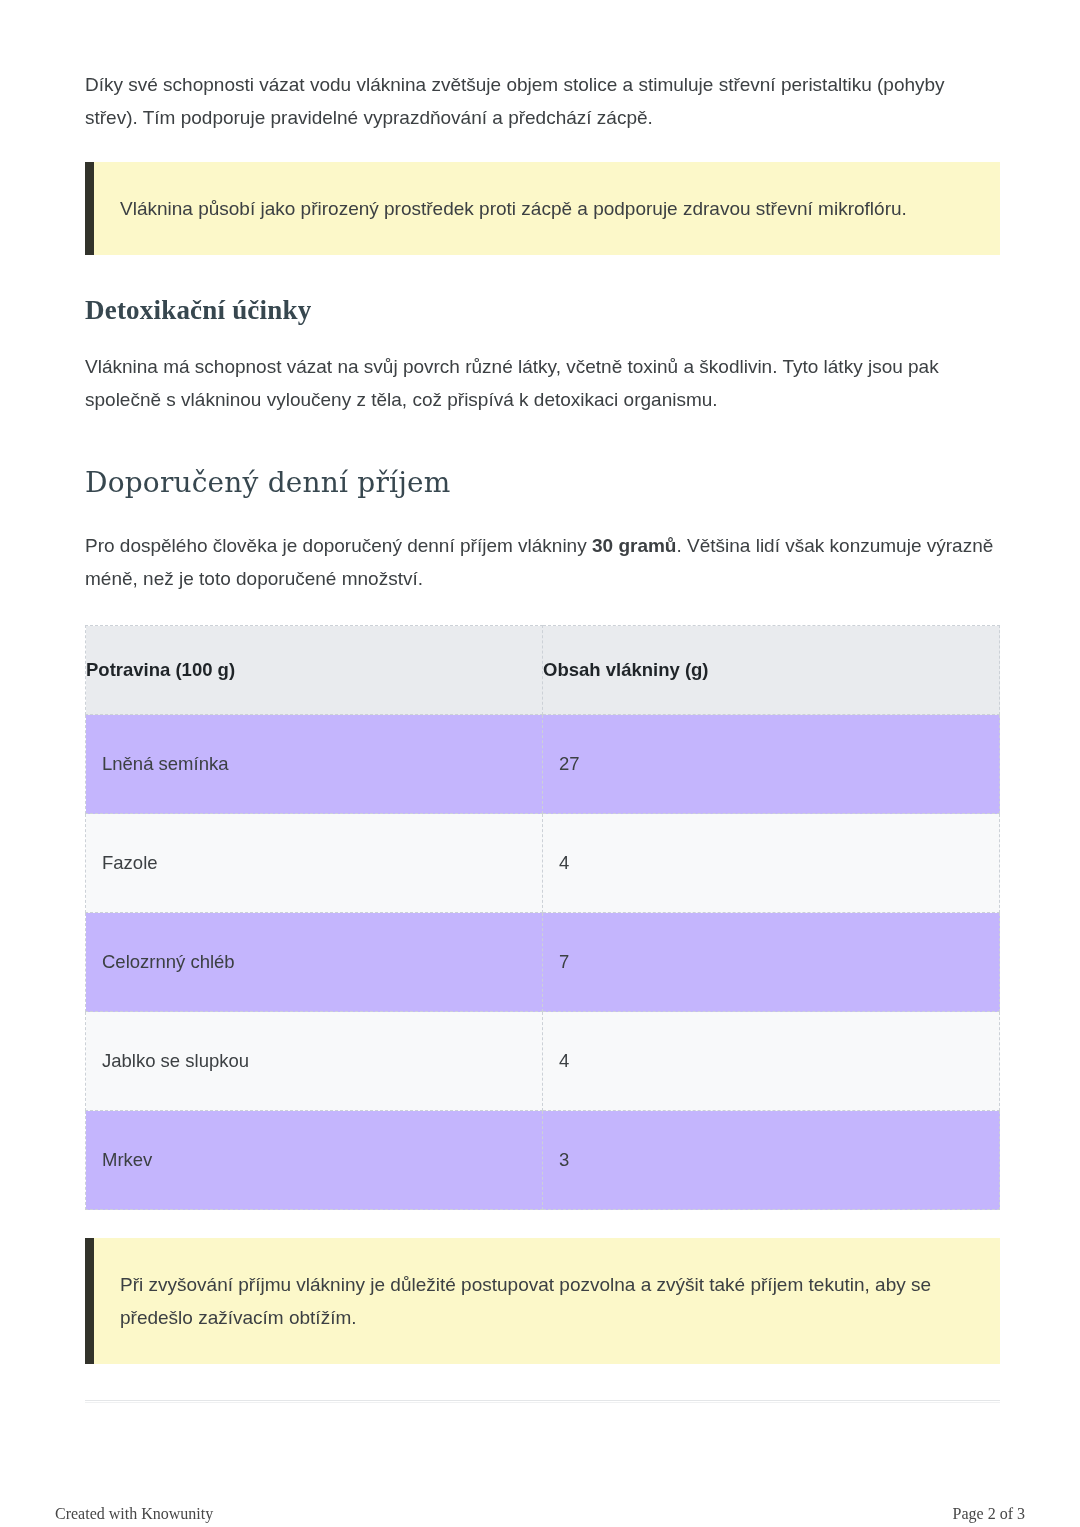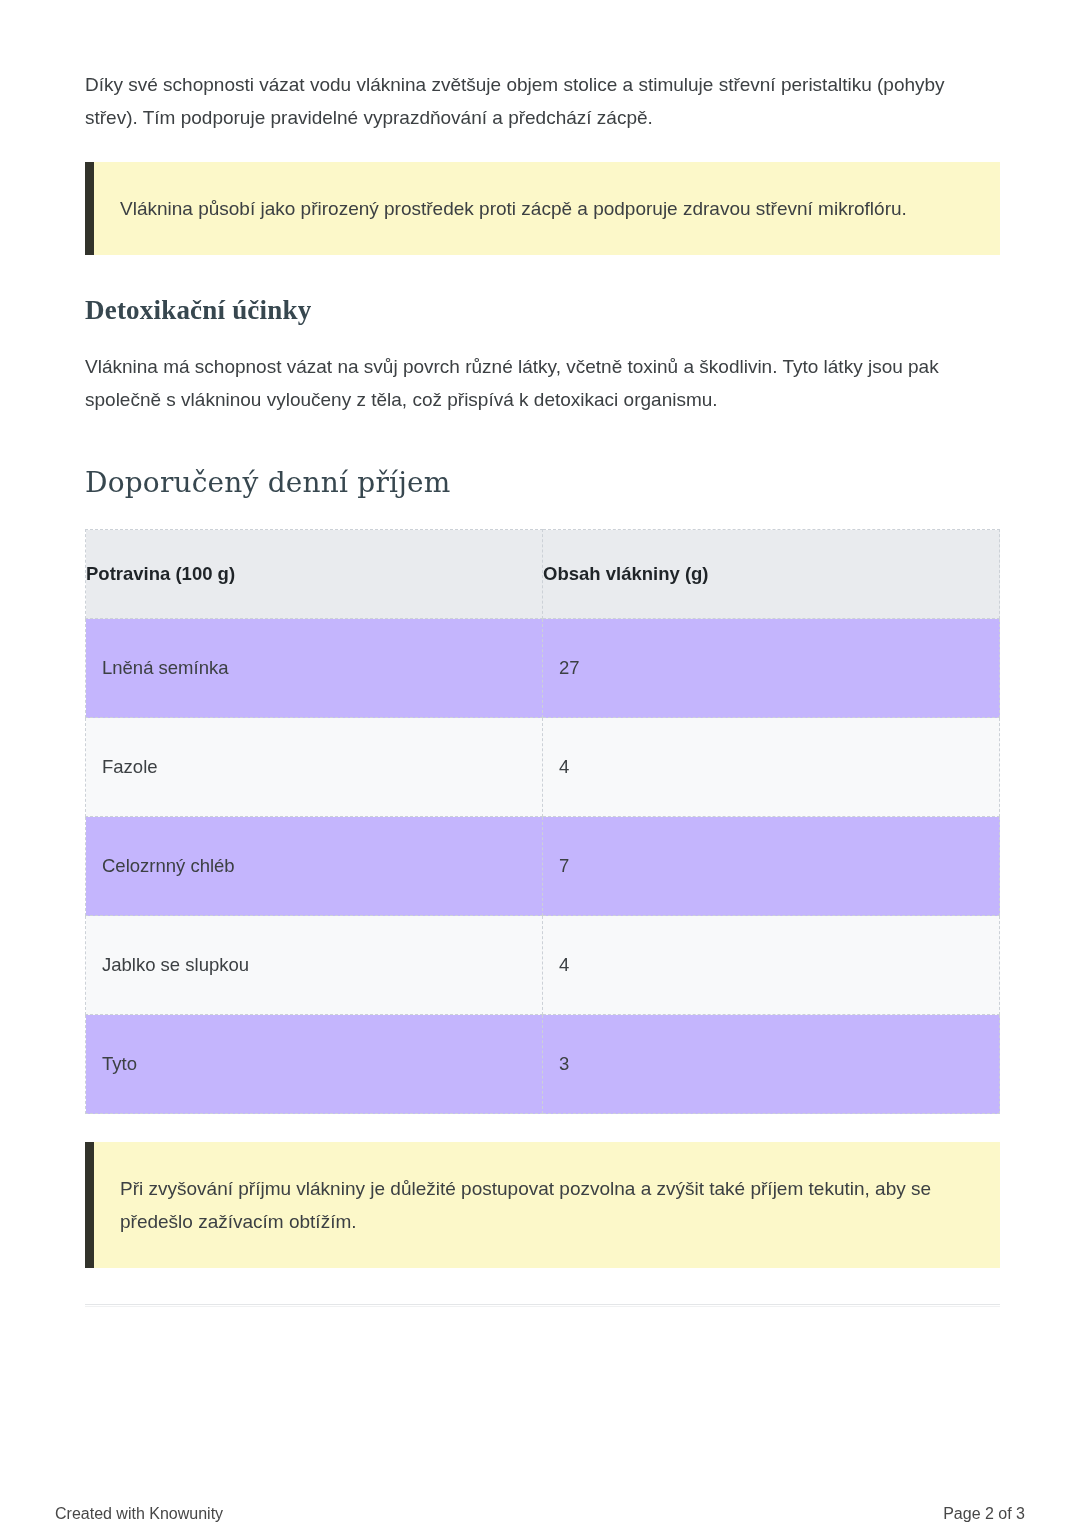--- a/index.html
+++ b/index.html
@@ -87,21 +87,21 @@
   }
   .footer {
     position: absolute;
     left: 0;
     right: 0;
     bottom: 16px;
     display: flex;
     justify-content: space-between;
     align-items: center;
     padding: 0 55px;
-    font-family: Liberation Sans, sans-serif;
+    font-family: Liberation Serif, serif;
     font-size: 16px;
     color: #474747;
   }
 </style>
 </head>
 <body>
 
 <div class="page">
 
   <p class="body-text">Díky své schopnosti vázat vodu vláknina zvětšuje objem stolice a stimuluje střevní peristaltiku (pohyby střev). Tím podporuje pravidelné vyprazdňování a předchází zácpě.</p>
@@ -109,20 +109,21 @@
   <div class="callout">
     <p>Vláknina působí jako přirozený prostředek proti zácpě a podporuje zdravou střevní mikroflóru.</p>
   </div>
 
   <h2 class="section-heading">Detoxikační účinky</h2>
 
   <p class="body-text">Vláknina má schopnost vázat na svůj povrch různé látky, včetně toxinů a škodlivin. Tyto látky jsou pak společně s vlákninou vyloučeny z těla, což přispívá k detoxikaci organismu.</p>
 
   <h1 class="section-heading">Doporučený denní příjem</h1>
 
+  <p class="body-text"><span>Pro dospělého člověka je doporučený denní příjem vlákniny </span><strong>30 gramů</strong><span>. Většina lidí však konzumuje výrazně méně, než je toto doporučené množství.</span></p>
 
   <table class="data-table">
     <thead>
       <tr>
         <th>Potravina (100 g)</th>
         <th>Obsah vlákniny (g)</th>
       </tr>
     </thead>
     <tbody>
       <tr>
@@ -135,21 +136,21 @@
       </tr>
       <tr>
         <td>Celozrnný chléb</td>
         <td>7</td>
       </tr>
       <tr>
         <td>Jablko se slupkou</td>
         <td>4</td>
       </tr>
       <tr>
-        <td>Tyto</td>
+        <td>Mrkev</td>
         <td>3</td>
       </tr>
     </tbody>
   </table>
 
   <div class="callout">
     <p>Při zvyšování příjmu vlákniny je důležité postupovat pozvolna a zvýšit také příjem tekutin, aby se předešlo zažívacím obtížím.</p>
   </div>
 
   <hr class="divider">

